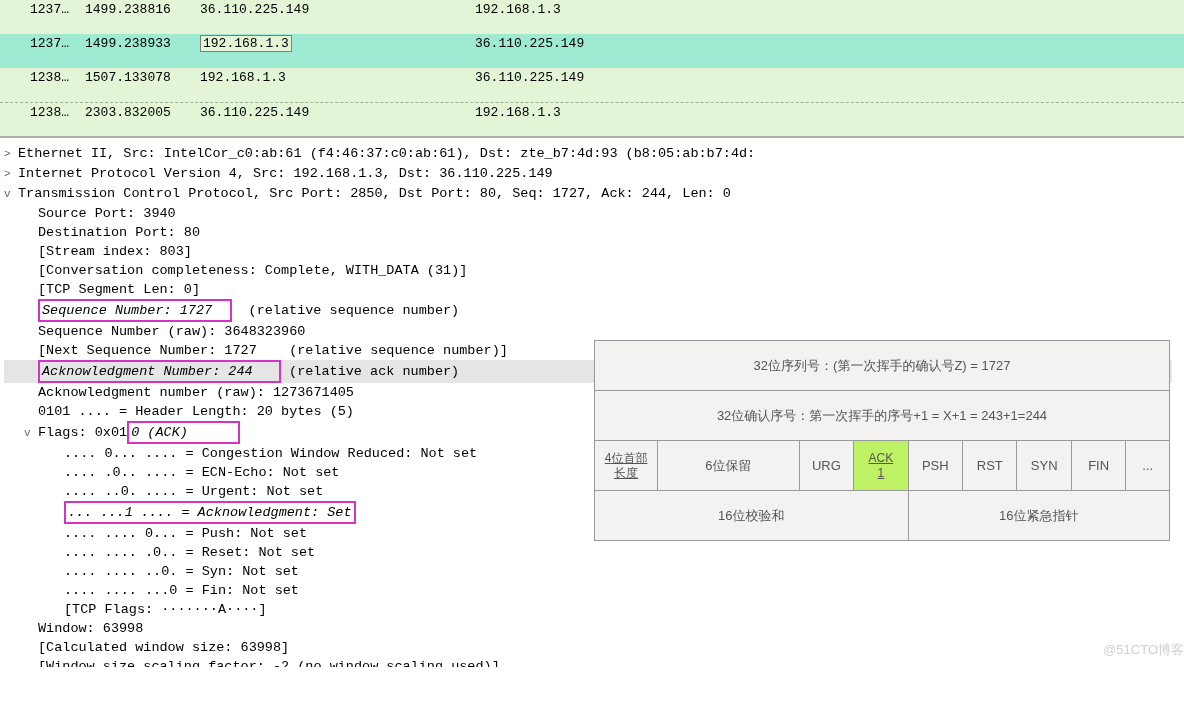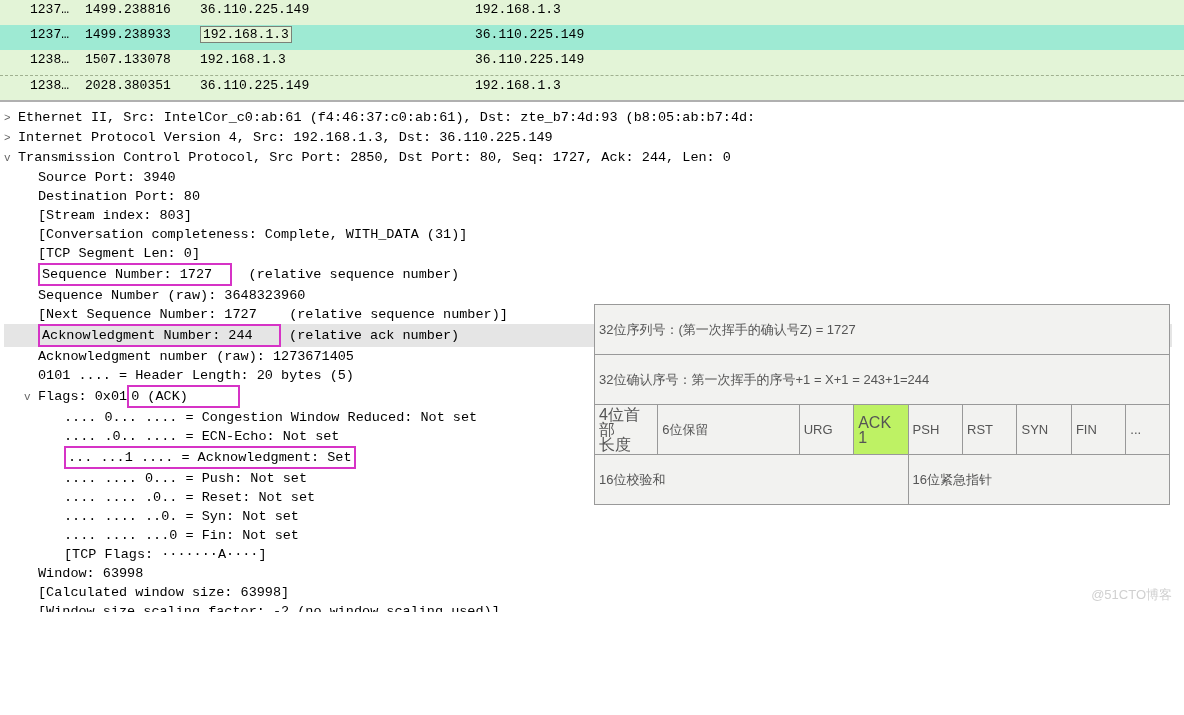--- a/index.html
+++ b/index.html
@@ -1,40 +1,40 @@
 <!DOCTYPE html>
 <html><head>
 <meta charset="utf-8">
 <style>
   * { margin:0; padding:0; box-sizing:border-box; }
   body { font-family:"Consolas","Courier New",monospace; font-size:13px; color:#000; background:#fff; width:1184px; }
   
   .packet-list { border-bottom:2px solid #b0b0b0; }
-  .packet-row { display:flex; height:25px; line-height:19px; padding-left:30px; }
+  .packet-row { display:flex; height:34px; line-height:19px; padding-left:30px; }
   .packet-row.green { background:#e3f4d7; }
   .packet-row.teal { background:#9eead3; }
   .col-no { width:55px; }
   .col-time { width:115px; }
   .col-src { width:275px; }
   .col-dst { width:280px; }
   .cell-highlight { background:#e3f4d7; border:1px solid #7a8278; display:inline-block; padding:0 2px; height:17px; line-height:15px; }
   
   .detail-pane { padding:6px 12px 4px 4px; position:relative; font-size:13.5px; line-height:19px; }
   .tree-row { white-space:pre; }
   .toggle { display:inline-block; width:14px; color:#666; cursor:pointer; font-size:11px; }
   .ind1 { padding-left:34px; }
   .ind2 { padding-left:60px; }
-  .hl-pink { border:2px solid #d633c6; display:inline-block; padding:0 2px; }
+  .hl-pink { border:2px solid #d633c6; display:inline-block; padding:0 2px;font-style:italic; }
   .row-grey { background:#e5e5e5; }
   
-  .watermark { position:absolute; right:12px; bottom:12px; color:#d0d0d0; font-family:sans-serif; font-size:13px; }
+  .watermark { position:absolute; right:0; bottom:12px; color:#d0d0d0; font-family:sans-serif; font-size:13px; }
   
   .tcp-table { position:absolute; right:14px; top:202px; border-collapse:collapse; font-family:"Microsoft YaHei",sans-serif; font-size:13px; color:#555; width:576px; table-layout:fixed; }
-  .tcp-table td { border:1px solid #999; height:50px; vertical-align:middle; background:#f2f2f0; padding:2px 4px; }
-  .tcp-table td.small { font-size:16px; line-height:15px; }
+  .tcp-table td { border:1px solid #999; text-align:center; height:50px; vertical-align:middle; background:#f2f2f0; padding:2px 4px; }
+  .tcp-table td.small { font-size:12px; line-height:15px;text-decoration:underline; }
   .tcp-table td.ack { background:#bef264; }
 </style>
 </head>
 <body>
 
 <div class="packet-list">
   <div class="packet-row green">
     <span class="col-no">1237…</span>
     <span class="col-time">1499.238816</span>
     <span class="col-src">36.110.225.149</span>
@@ -47,21 +47,21 @@
     <span class="col-dst">36.110.225.149</span>
   </div>
   <div class="packet-row green">
     <span class="col-no">1238…</span>
     <span class="col-time">1507.133078</span>
     <span class="col-src">192.168.1.3</span>
     <span class="col-dst">36.110.225.149</span>
   </div>
   <div class="packet-row green" style="border-top:1px dashed #a0b090;">
     <span class="col-no">1238…</span>
-    <span class="col-time">2028.380351</span>
+    <span class="col-time">2303.832005</span>
     <span class="col-src">36.110.225.149</span>
     <span class="col-dst">192.168.1.3</span>
   </div>
 </div>
 
 <div class="detail-pane">
   <div class="tree-row"><span class="toggle">&gt;</span><span>Ethernet II, Src: IntelCor_c0:ab:61 (f4:46:37:c0:ab:61), Dst: zte_b7:4d:93 (b8:05:ab:b7:4d:</span></div>
   <div class="tree-row"><span class="toggle">&gt;</span><span>Internet Protocol Version 4, Src: 192.168.1.3, Dst: 36.110.225.149</span></div>
   <div class="tree-row"><span class="toggle">v</span><span>Transmission Control Protocol, Src Port: 2850, Dst Port: 80, Seq: 1727, Ack: 244, Len: 0</span></div>
   <div class="tree-row ind1">Source Port: 3940</div>
@@ -71,20 +71,21 @@
   <div class="tree-row ind1">[TCP Segment Len: 0]</div>
   <div class="tree-row ind1"><span class="hl-pink">Sequence Number: 1727  </span><span>  (relative sequence number)</span></div>
   <div class="tree-row ind1">Sequence Number (raw): 3648323960</div>
   <div class="tree-row ind1">[Next Sequence Number: 1727    (relative sequence number)]</div>
   <div class="tree-row ind1 row-grey"><span class="hl-pink">Acknowledgment Number: 244   </span><span> (relative ack number)</span></div>
   <div class="tree-row ind1">Acknowledgment number (raw): 1273671405</div>
   <div class="tree-row ind1">0101 .... = Header Length: 20 bytes (5)</div>
   <div class="tree-row" style="padding-left:20px;"><span class="toggle">v</span><span>Flags: 0x01</span><span class="hl-pink">0 (ACK)      </span></div>
   <div class="tree-row ind2">.... 0... .... = Congestion Window Reduced: Not set</div>
   <div class="tree-row ind2">.... .0.. .... = ECN-Echo: Not set</div>
+  <div class="tree-row ind2">.... ..0. .... = Urgent: Not set</div>
   <div class="tree-row ind2"><span class="hl-pink">... ...1 .... = Acknowledgment: Set</span></div>
   <div class="tree-row ind2">.... .... 0... = Push: Not set</div>
   <div class="tree-row ind2">.... .... .0.. = Reset: Not set</div>
   <div class="tree-row ind2">.... .... ..0. = Syn: Not set</div>
   <div class="tree-row ind2">.... .... ...0 = Fin: Not set</div>
   <div class="tree-row ind2">[TCP Flags: ·······A····]</div>
   <div class="tree-row ind1">Window: 63998</div>
   <div class="tree-row ind1">[Calculated window size: 63998]</div>
   <div class="tree-row ind1" style="overflow:hidden;height:10px;">[Window size scaling factor: -2 (no window scaling used)]</div>
 

